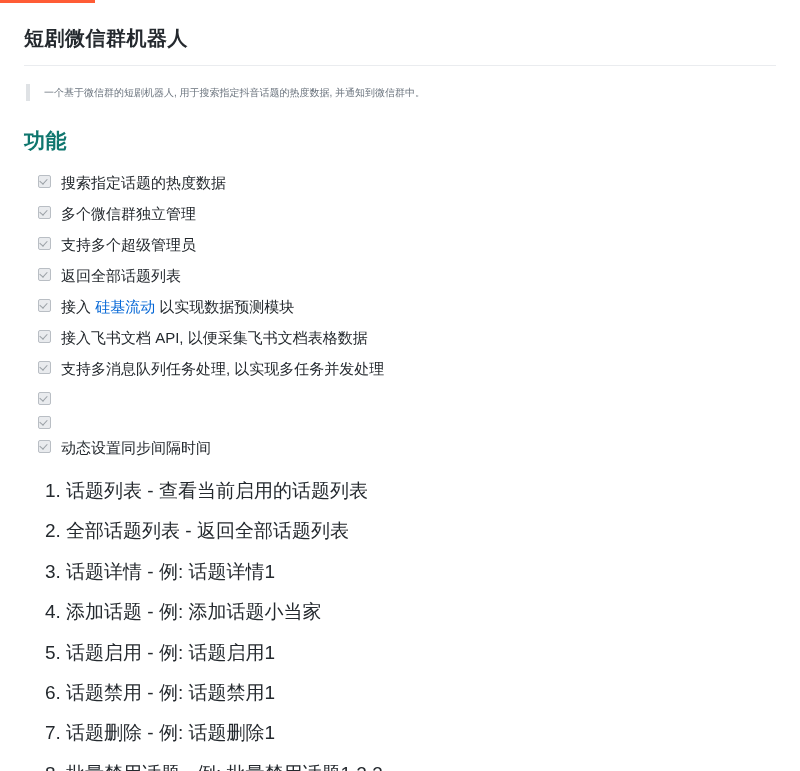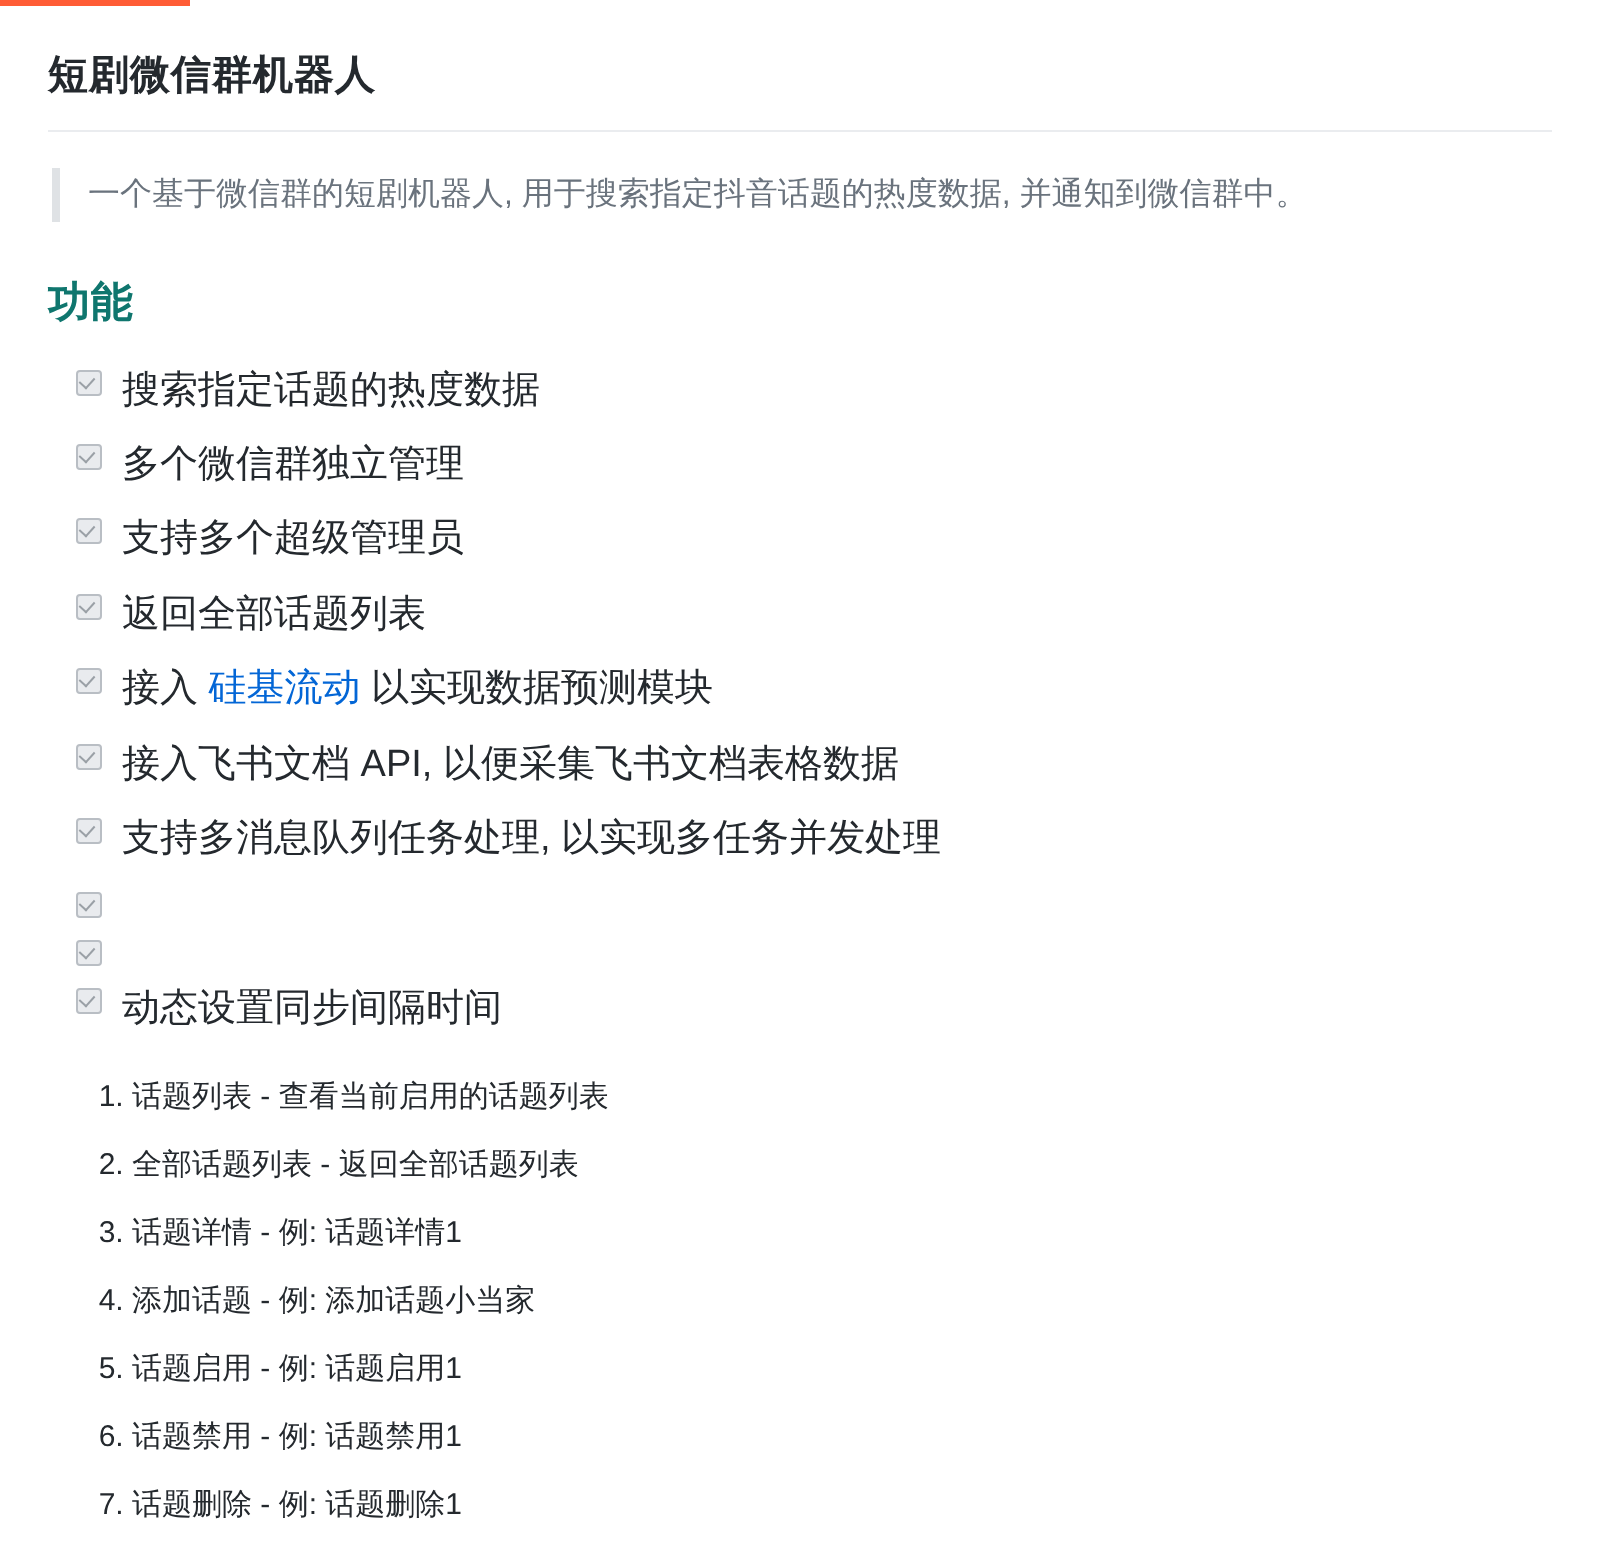--- a/index.html
+++ b/index.html
@@ -35,39 +35,39 @@
     padding: 0 0 14px 0;
     border-bottom: 1px solid #eaecef;
     color: #24292e;
     letter-spacing: 0.5px;
   }
   .blockquote {
     border-left: 4px solid #dfe2e5;
     padding: 0 0 0 14px;
     margin: 18px 0 22px 2px;
     color: #6a737d;
-    font-size: 16px;
+    font-size: 10px;
     line-height: 1.7;
   }
   h2.section-title {
     font-size: 21px;
     font-weight: bold;
     margin: 26px 0 12px 0;
     color: #0f766e;
     letter-spacing: 0.4px;
   }
   ul.task-list {
     list-style: none;
     margin: 0 0 8px 0;
     padding: 0 0 0 14px;
   }
   ul.task-list li {
     display: flex;
     align-items: flex-start;
-    font-size: 19px;
+    font-size: 15px;
     line-height: 1.6;
     color: #24292e;
     padding: 3.5px 0;
   }
   .checkbox {
     width: 11px;
     height: 11px;
     flex: 0 0 11px;
     border: 1px solid #b9bec4;
     background: #e9ebee;
@@ -90,21 +90,21 @@
     color: #0366d6;
     text-decoration: none;
     margin-top: 32px;
   }
   ol.cmd-list {
     margin: 0;
     padding: 0 0 0 42px;
     list-style-position: outside;
   }
   ol.cmd-list li {
-    font-size: 15px;
+    font-size: 19px;
     line-height: 1.6;
     color: #24292e;
     padding: 5px 0;
   }
   ol.cmd-list li::marker {
     color: #24292e;
   }
   .scrollbar-track {
     position: absolute;
     top: 0;

